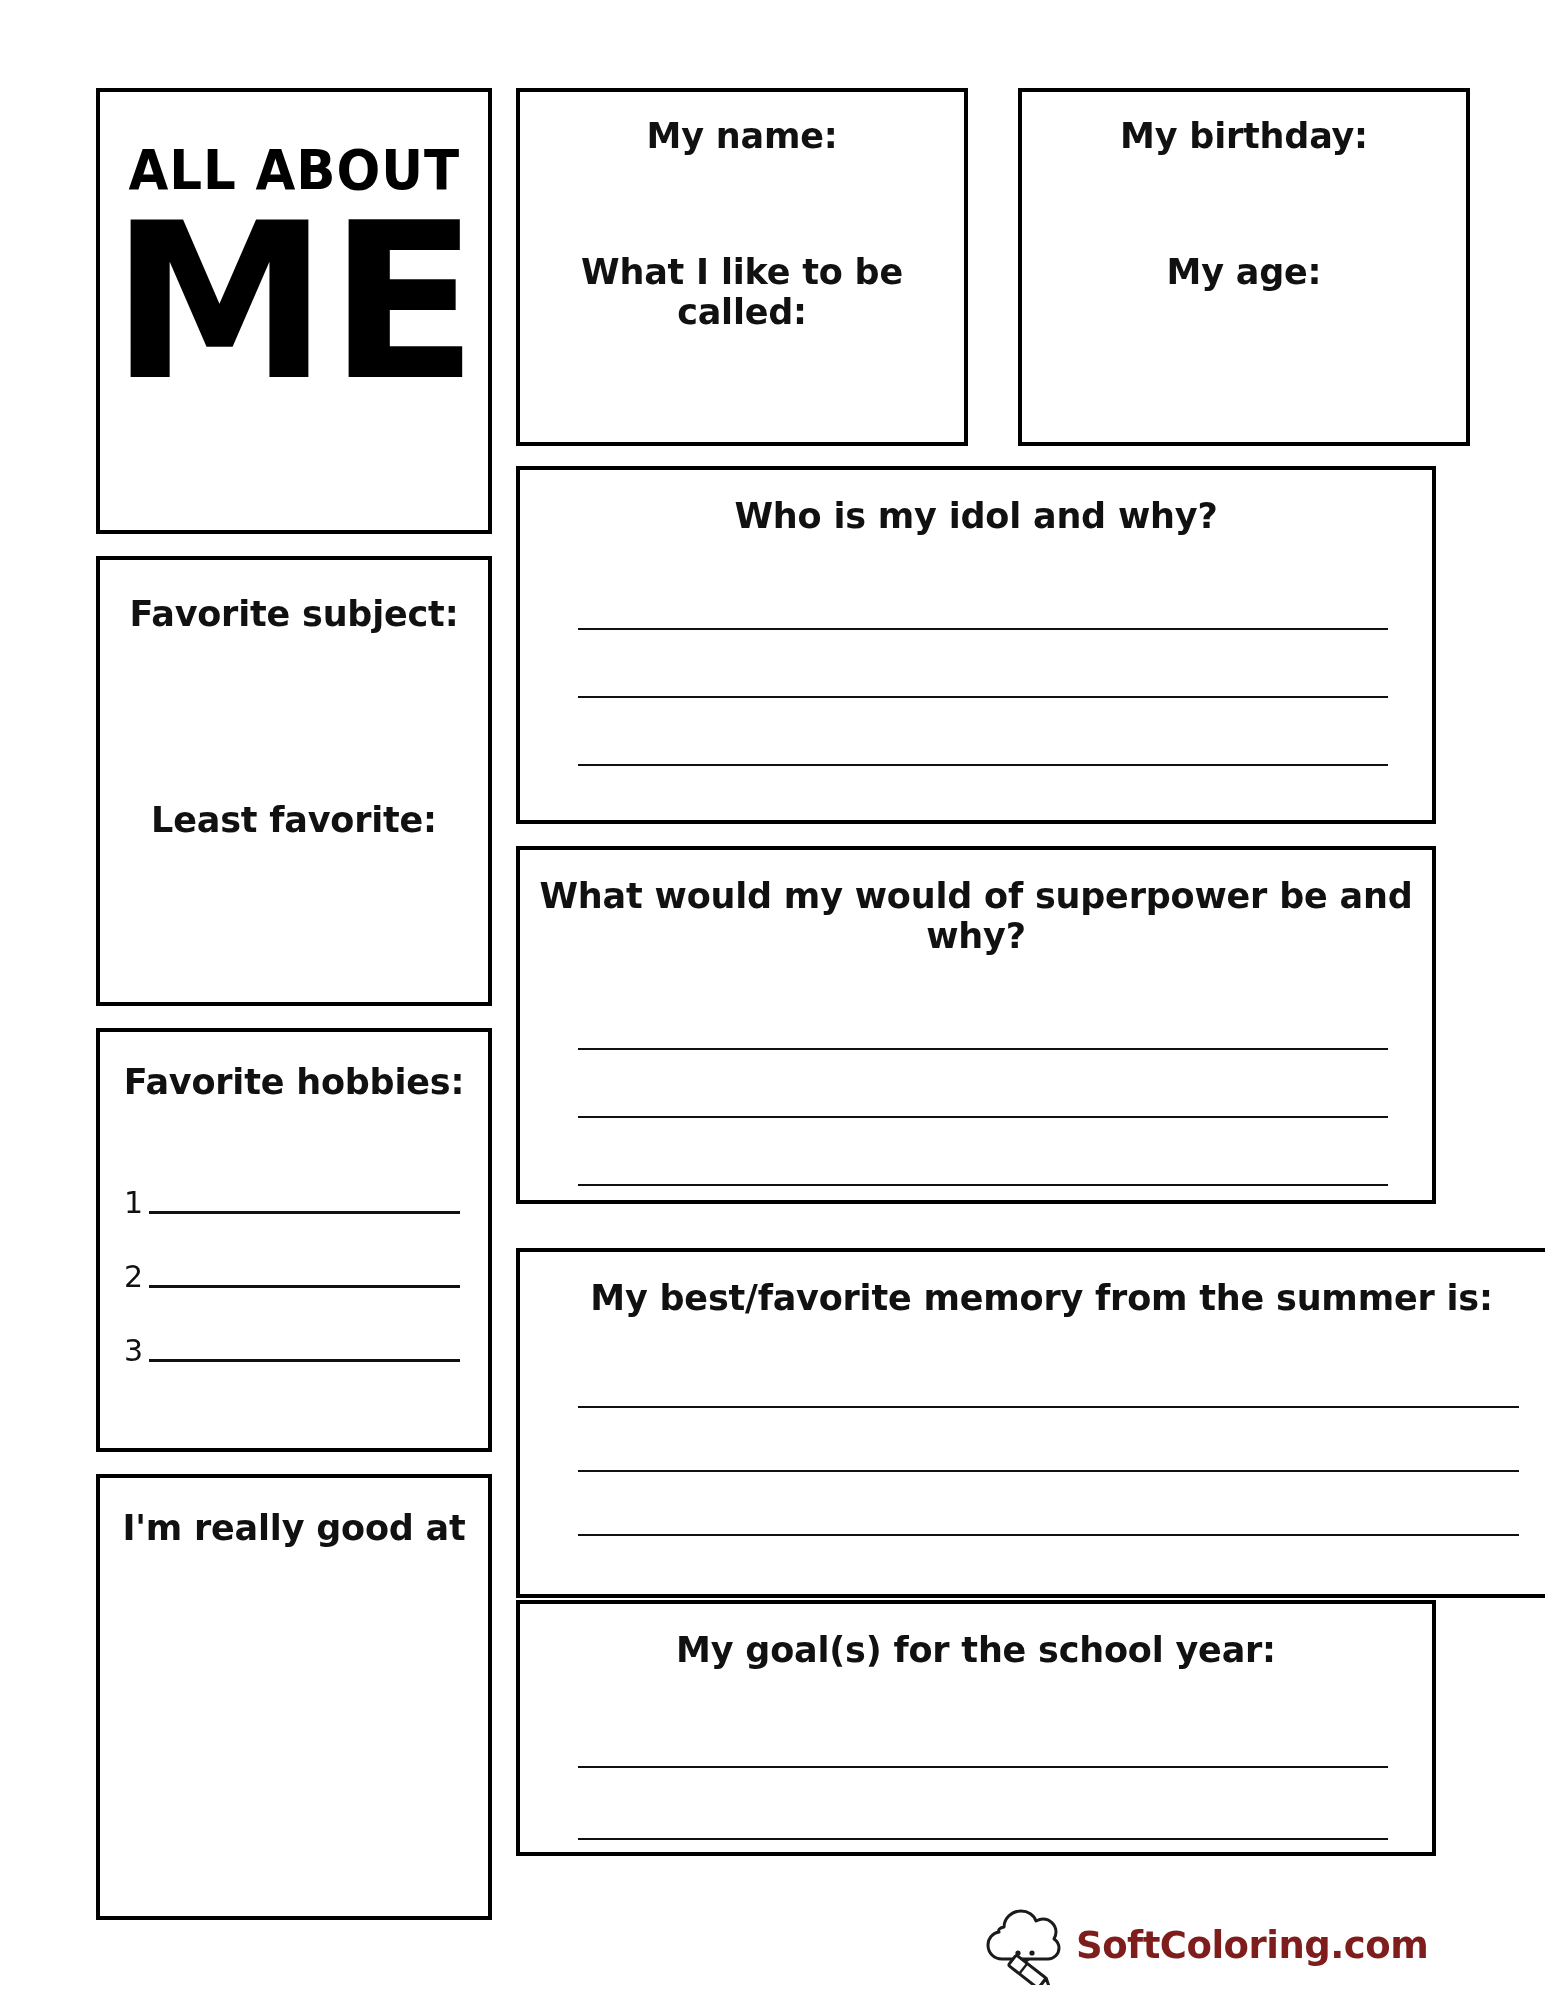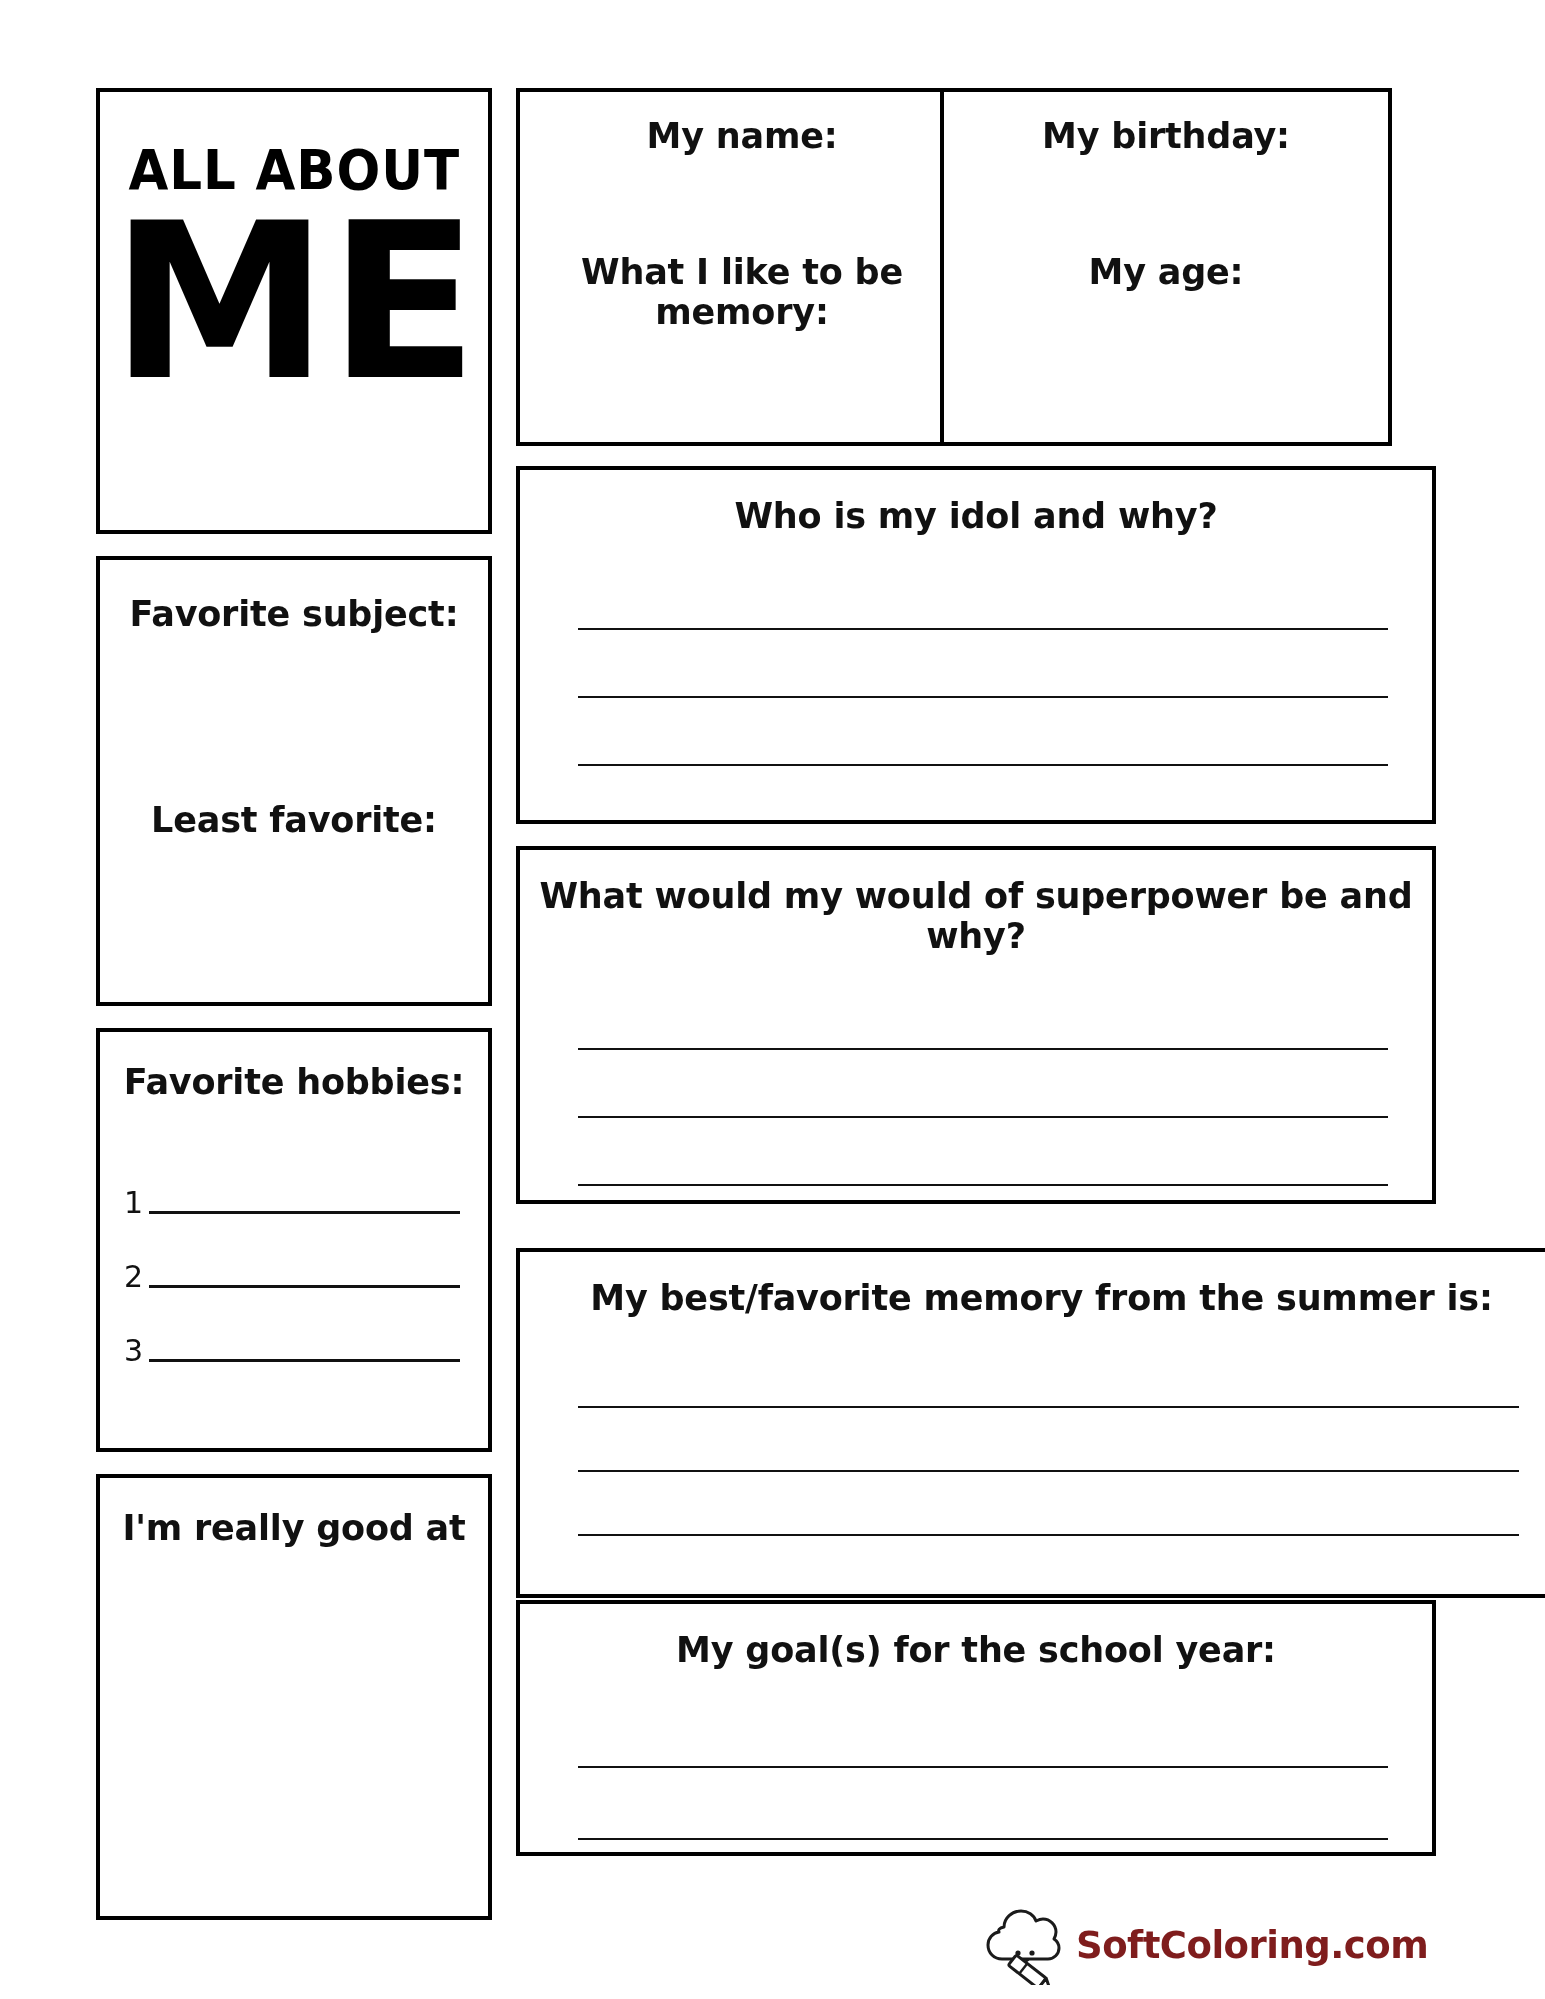--- a/index.html
+++ b/index.html
@@ -120,21 +120,21 @@
   #name-box {
     left: 516px;
     top: 88px;
     width: 452px;
     height: 358px;
     padding-top: 24px;
   }
   #name-box .lbl-2 { margin-top: 96px; }
 
   #birthday-box {
-    left: 940px;
+    left: 1018px;
     top: 88px;
     width: 452px;
     height: 358px;
     padding-top: 24px;
   }
   #birthday-box .lbl-2 { margin-top: 96px; }
 
   #idol-box {
     left: 516px;
     top: 466px;
@@ -206,21 +206,21 @@
 
 <div class="sheet">
 
   <div class="box" id="title-box">
     <div class="title-all-about">ALL ABOUT</div>
     <div class="title-me">ME</div>
   </div>
 
   <div class="box" id="name-box">
     <div class="heading lbl-1">My name:</div>
-    <div class="heading lbl-2">What I like to be memory:</div>
+    <div class="heading lbl-2">What I like to be called:</div>
   </div>
 
   <div class="box" id="birthday-box">
     <div class="heading lbl-1">My birthday:</div>
     <div class="heading lbl-2">My age:</div>
   </div>
 
   <div class="box" id="subject-box">
     <div class="heading lbl-1">Favorite subject:</div>
     <div class="heading lbl-2">Least favorite:</div>

